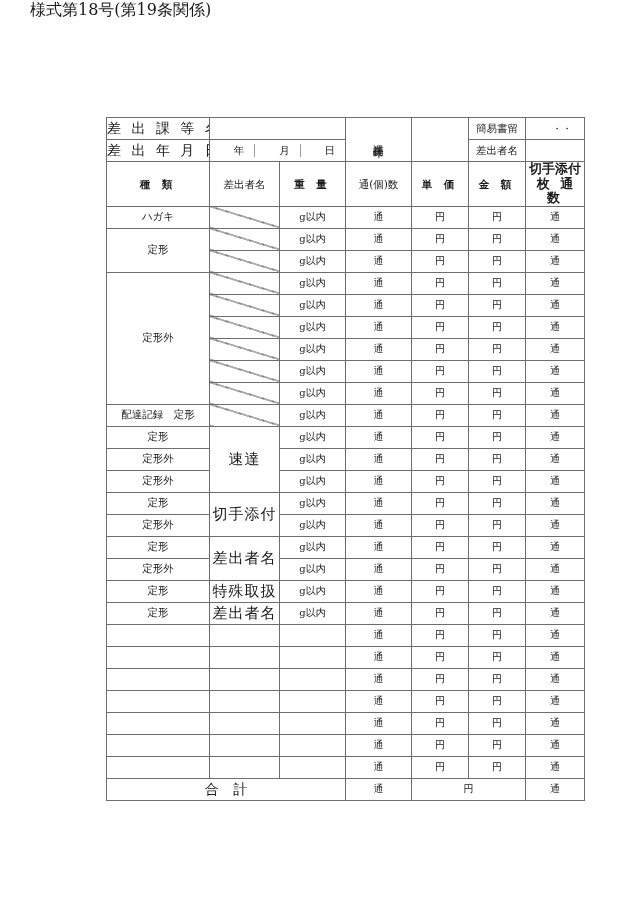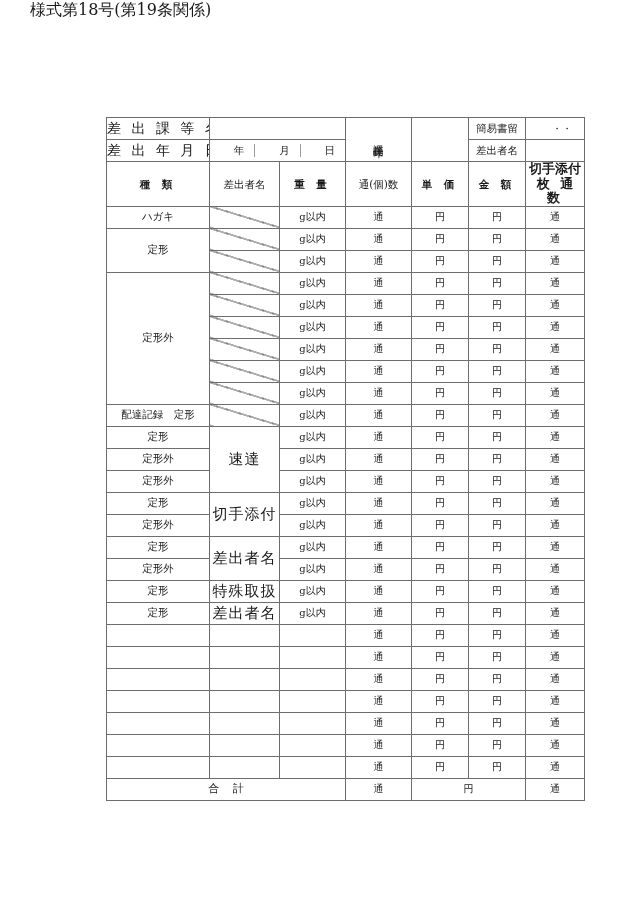--- a/index.html
+++ b/index.html
@@ -95,21 +95,21 @@
   
   td.unit { text-align: right; padding-right: 7px; font-size: 10px; }
   td.kind { font-size: 10.5px; font-family: Liberation Serif, serif; }
   td.special { font-size: 15px; letter-spacing: 1px; }
   td.diag {
     position: relative;
     background-image: linear-gradient(to top right,
         transparent calc(50% - 0.5px), #5a5a5a calc(50% - 0.5px),
         #5a5a5a calc(50% + 0.5px), transparent calc(50% + 0.5px));
   }
-  td.total-label { font-size: 11px; letter-spacing: 5px; text-indent: 5px; }
+  td.total-label { font-size: 14px; letter-spacing: 5px; text-indent: 5px; }
 </style>
 </head>
 <body>
 
 <div class="page">
 
   <div>様式第18号(第19条関係)</div>
 
   <table class="form">
     <colgroup>

